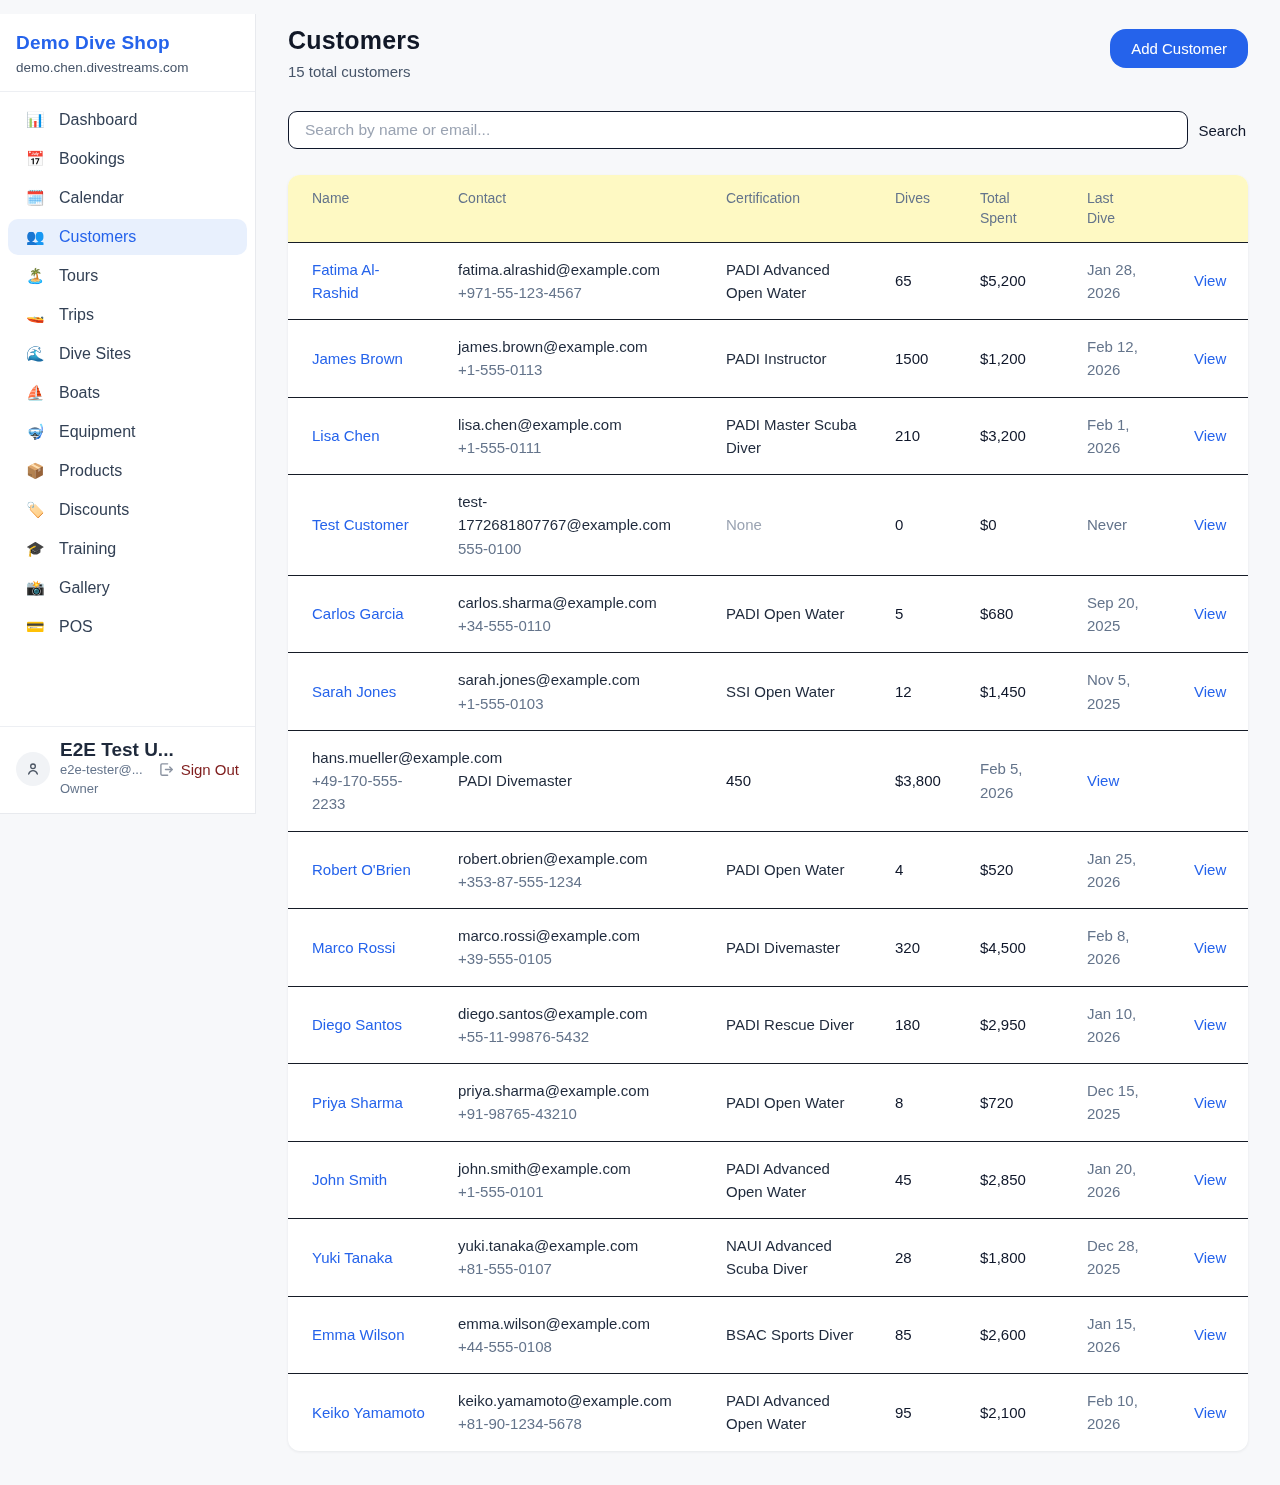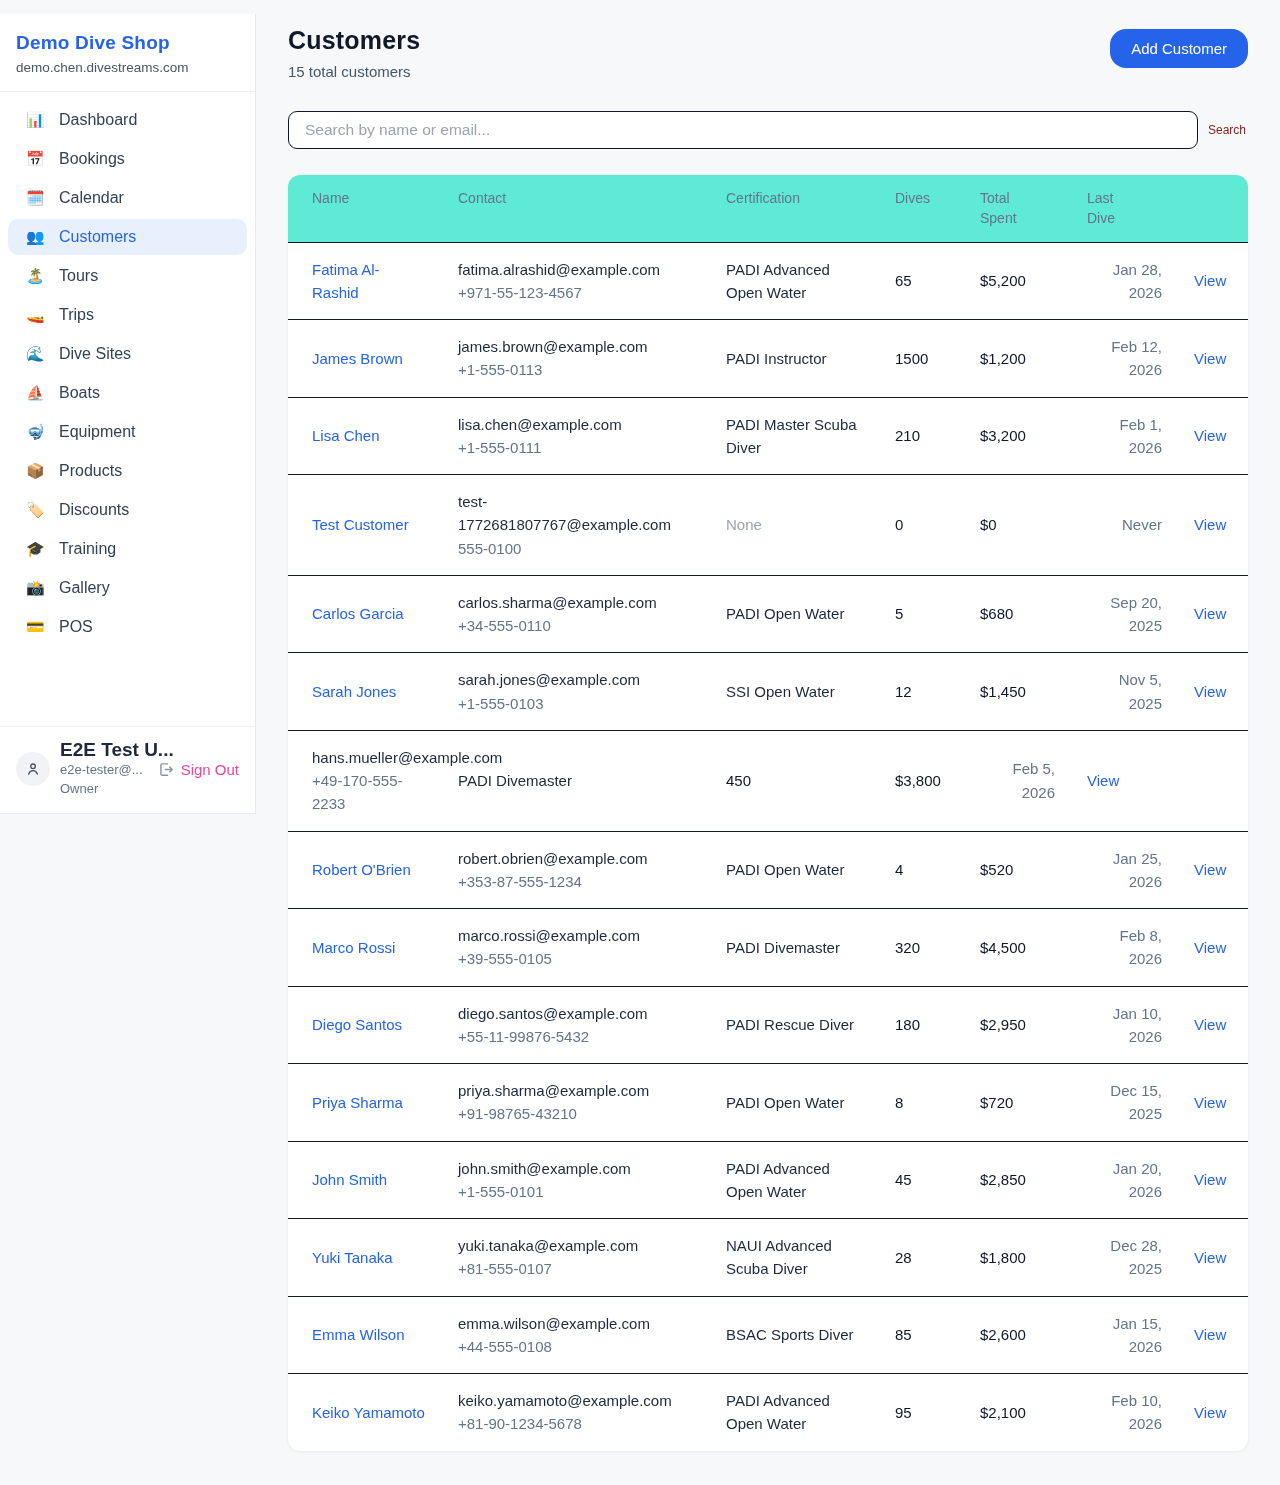--- a/index.html
+++ b/index.html
@@ -40,21 +40,21 @@
   .avatar {
     width:34px; height:34px; flex:none;
     border-radius:50%; background:#f1f3f6;
     display:flex; align-items:center; justify-content:center;
   }
   .user-meta { min-width:0; flex:1; }
   .user-name { font-size:19px; font-weight:bold; color:#1e293b; white-space:nowrap; }
   .user-email, .user-role { font-size:13px; color:#64748b; white-space:nowrap; line-height:1.45; }
   .signout {
     display:flex; align-items:center; gap:7px; flex:none;
-    font-size:15px; color:#ec4899; cursor:pointer; background:none; border:none;
+    font-size:15px; color:#7f1d1d; cursor:pointer; background:none; border:none;
     font-family:inherit;
   }
 
   
   .main { margin-left:256px; padding:26px 32px 28px; }
   .page-head { display:flex; justify-content:space-between; align-items:flex-start; }
   .page-title { font-size:25px; font-weight:bold; color:#111827; letter-spacing:.2px; }
   .page-subtitle { font-size:15px; color:#475569; margin-top:8px; }
   .add-btn {
     background:#2563eb; color:#fff; border:none; cursor:pointer;
@@ -64,52 +64,52 @@
   .search-row { display:flex; align-items:center; gap:8px; margin-top:31px; }
   .search-input {
     flex:1; height:38px;
     border:1.5px solid #0f172a; border-radius:9px;
     padding:0 16px; font-size:15.5px; font-family:inherit; color:#0f172a;
     background:#fff; outline:none;
   }
   .search-input::placeholder { color:#9aa3b2; }
   .search-btn {
     background:none; border:none; cursor:pointer; font-family:inherit;
-    font-size:12px; color:#7f1d1d; font-weight:500; padding:4px 2px;
+    font-size:15px; color:#0f172a; font-weight:500; padding:4px 2px;
   }
 
   
   .card {
     margin-top:26px; background:#fff; border-radius:12px;
     box-shadow:0 1px 3px rgba(15,23,42,.07);
     overflow:hidden;
   }
   .thead, .tr {
     display:grid;
     grid-template-columns:146px 268px 169px 85px 107px 107px 80px;
   }
   .thead {
-    background:#5eead4;
+    background:#fef9c3;
     border-bottom:1px solid #161c27;
   }
   .th {
     font-size:14px; color:#64748b; font-weight:500;
     padding:13px 8px 13px 24px; line-height:1.45;
   }
   .th.wrap span { display:inline-block; max-width:46px; }
   .tr { border-bottom:1px solid #161c27; align-items:center; }
   .tr:last-child { border-bottom:none; }
   .td { padding:15px 8px 15px 24px; font-size:15px; line-height:1.55; }
   .td-name a { color:#2563eb; font-weight:500; text-decoration:none; cursor:pointer; }
   .email { color:#1e293b; }
   .phone { color:#64748b; }
   .td-cert { color:#1e293b; }
   .td-cert.muted { color:#9aa3b2; }
   .td-dives, .td-spent { color:#0f172a; }
-  .td-last { color:#64748b;text-align:right; }
+  .td-last { color:#64748b; }
   .td-action a { color:#2563eb; font-weight:500; text-decoration:none; cursor:pointer; }
 </style>
 </head>
 <body>
 
 <aside class="sidebar">
   <div class="side-header">
     <div class="shop-name">Demo Dive Shop</div>
     <div class="shop-domain">demo.chen.divestreams.com</div>
   </div>

